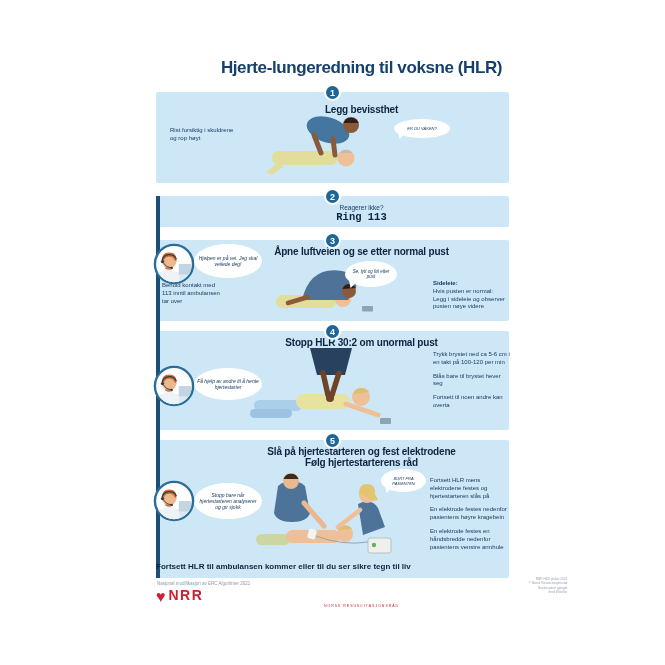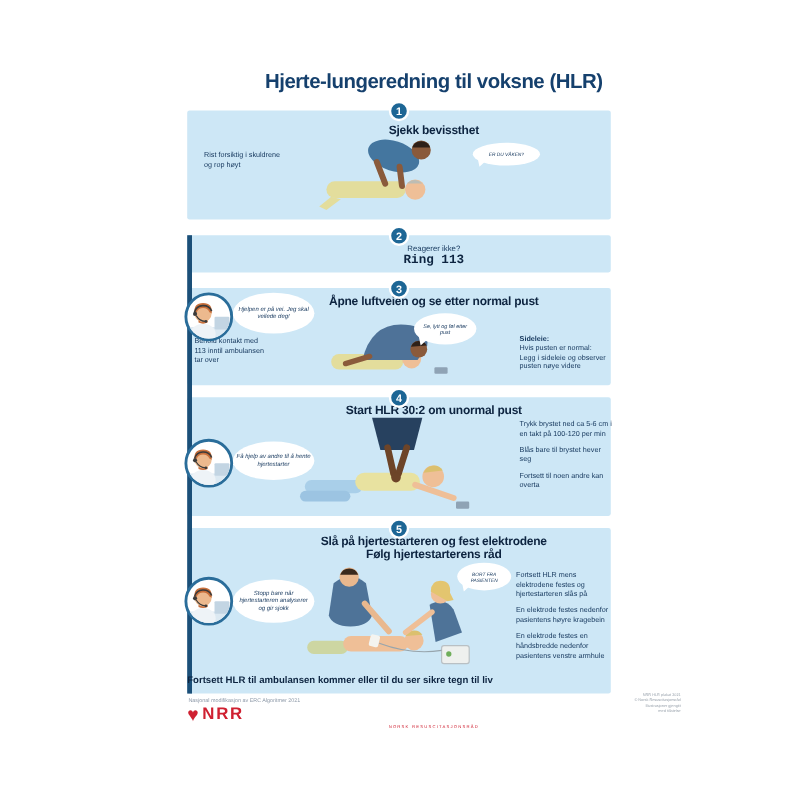--- a/index.html
+++ b/index.html
@@ -115,25 +115,25 @@
   <div class="panel" id="panel5"></div>
 
   <div class="timeline"></div>
 
   <div class="stepnum" id="num1">1</div>
   <div class="stepnum" id="num2">2</div>
   <div class="stepnum" id="num3">3</div>
   <div class="stepnum" id="num4">4</div>
   <div class="stepnum" id="num5">5</div>
 
-  <div class="h-step" id="h1">Sjekk bevissthet</div>
+  <div class="h-step" id="h1">Legg bevissthet</div>
   <div class="q2">Reagerer ikke?</div>
   <div class="a2">Ring 113</div>
   <div class="h-step" id="h3">Åpne luftveien og se etter normal pust</div>
-  <div class="h-step" id="h4">Start HLR 30:2 om unormal pust</div>
+  <div class="h-step" id="h4">Stopp HLR 30:2 om unormal pust</div>
   <div class="h-step" id="h5a">Slå på hjertestarteren og fest elektrodene</div>
   <div class="h-step" id="h5b">Følg hjertestarterens råd</div>
 
   <div class="txt" id="t1-left">Rist forsiktig i skuldrene og rop høyt</div>
   <div class="txt" id="t3-left">Behold kontakt med 113 inntil ambulansen tar over</div>
   <div class="txt" id="t3-right">
     <span class="b">Sideleie:</span><br>
     <span>Hvis pusten er normal: Legg i sideleie og observer pusten nøye videre</span>
   </div>
   <div class="txt" id="t4-right">

